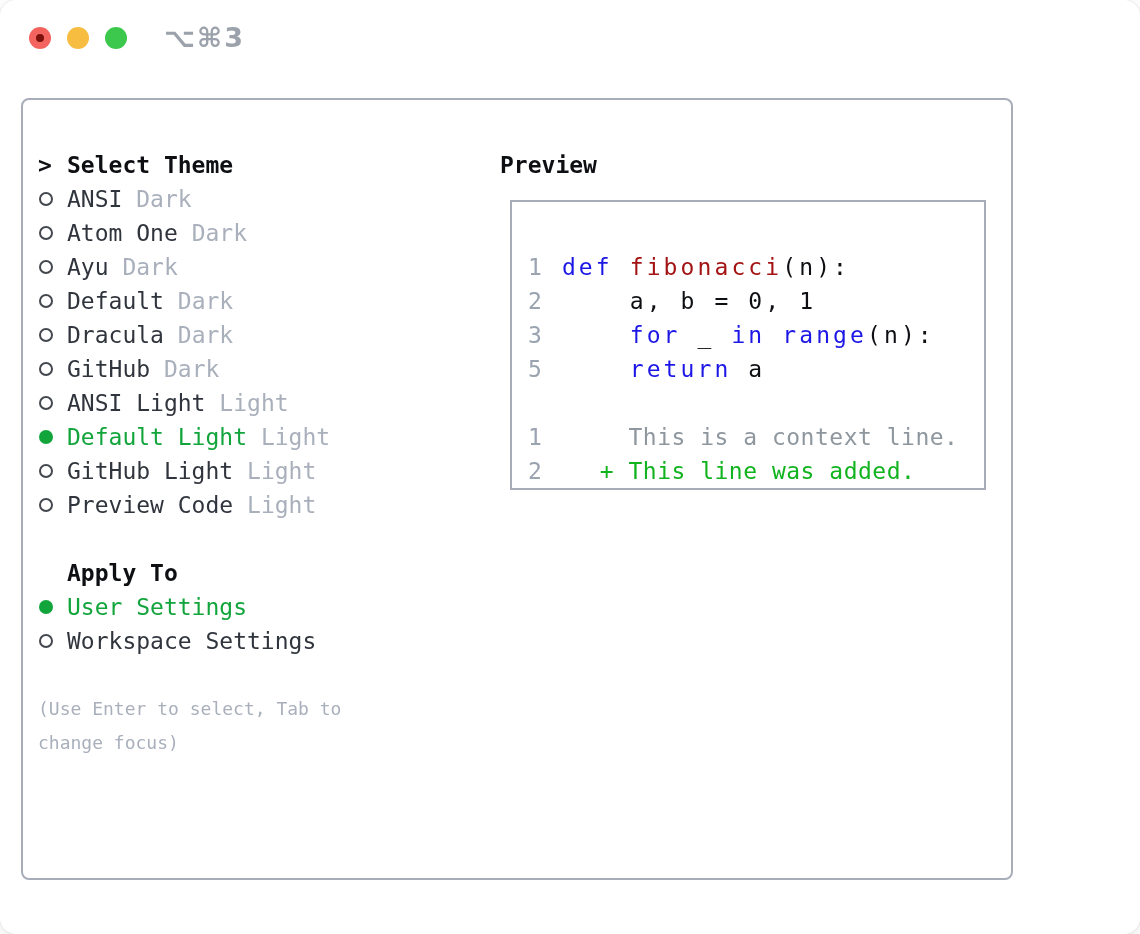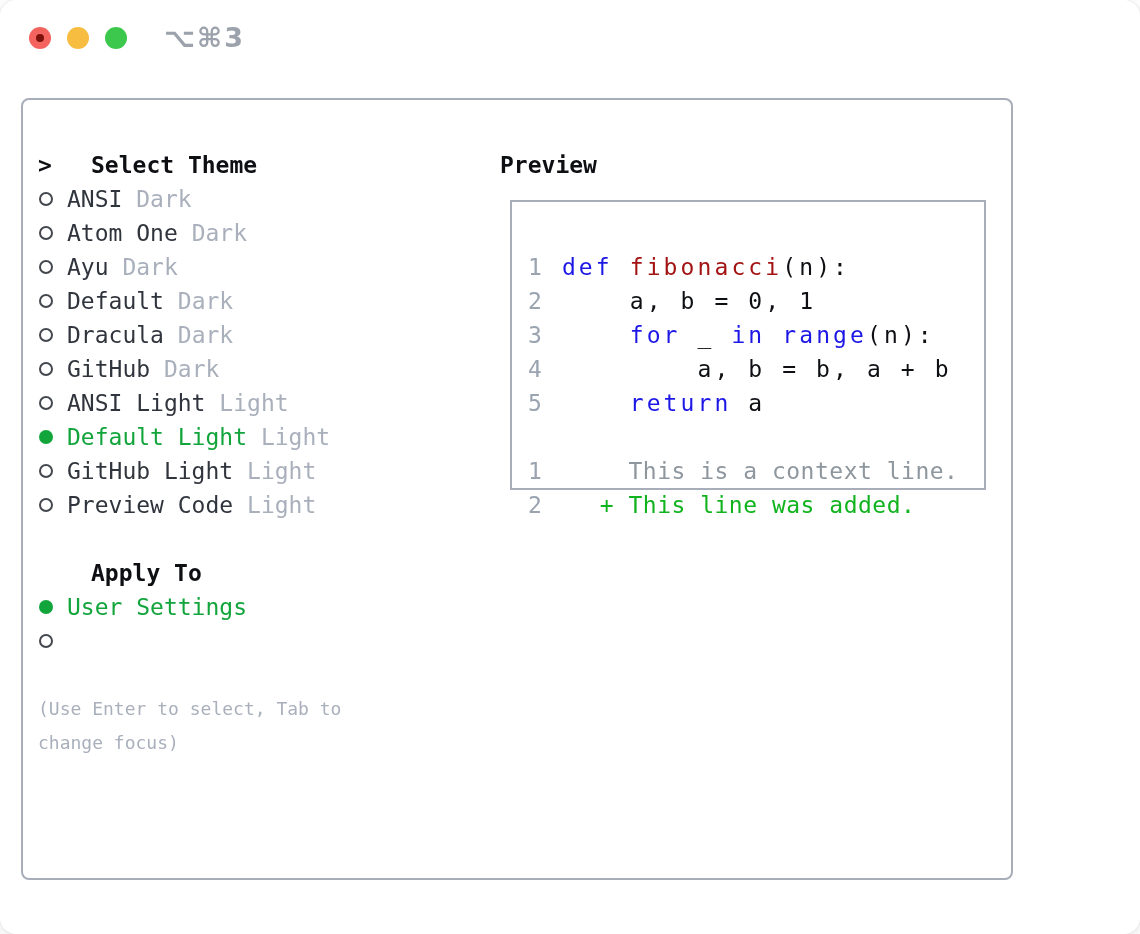--- a/index.html
+++ b/index.html
@@ -31,21 +31,21 @@
     background:#ffffff;
   }
   
   .list{position:absolute;left:15px;top:48px;}
   .row{height:34px;display:flex;align-items:center;font-size:23px;color:var(--text_primary);}
   .row .marker{width:29px;display:flex;align-items:center;flex:none;}
   .cursor{font-weight:bold;color:var(--heading_black);}
   .circle{width:14px;height:14px;border-radius:50%;border:2px solid var(--circle_gray);box-sizing:border-box;margin-left:1px;}
   .circle.sel{background:var(--accent_green);border-color:var(--accent_green);}
   .label{white-space:pre;}
-  .hdr{font-weight:bold;color:var(--heading_black);margin-left:24px;}
+  .hdr{font-weight:bold;color:var(--heading_black);}
   .item-name{color:var(--text_primary);}
   .item-name.sel{color:var(--accent_green);margin-top:12px;}
   .tag{color:var(--muted_gray);}
   .spacer{height:34px;}
   .help-line{height:34px;line-height:34px;font-size:18px;color:var(--muted_gray);white-space:pre;}
   
   .preview-title{
     position:absolute;left:477px;top:48px;height:34px;line-height:34px;
     font-size:23px;font-weight:bold;color:var(--heading_black);
   }
@@ -154,30 +154,30 @@
         <div class="row">
           <span class="marker">
             <span class="circle sel"></span>
           </span>
           <span class="label"><span class="item-name sel">User Settings</span></span>
         </div>
         <div class="row">
           <span class="marker">
             <span class="circle"></span>
           </span>
+          <span class="label"><span class="item-name">Workspace Settings</span></span>
         </div>
         <div class="spacer"></div>
         <div class="help-line">(Use Enter to select, Tab to</div>
         <div class="help-line">change focus)</div>
       </div>
     <div class="preview-title">Preview</div>
     <div class="pbox" id="preview-box">
         <div class="pline code"><span class="seg num">1 </span><span class="seg kw">def</span><span class="seg plain"> </span><span class="seg fn">fibonacci</span><span class="seg plain">(n):</span></div>
         <div class="pline code"><span class="seg num">2 </span><span class="seg plain">    a, b = 0, 1</span></div>
         <div class="pline code"><span class="seg num">3 </span><span class="seg plain">    </span><span class="seg kw">for</span><span class="seg plain"> _ </span><span class="seg kw">in</span><span class="seg plain"> </span><span class="seg kw">range</span><span class="seg plain">(n):</span></div>
-        <div class="pline code"><span class="seg num">4 </span><span class="seg plain">        a, b = b, a + b</span></div>
         <div class="pline code"><span class="seg num">5 </span><span class="seg plain">    </span><span class="seg kw">return</span><span class="seg plain"> a</span></div>
         <div class="pline blank"></div>
         <div class="pline diff"><span class="seg num">1</span><span class="seg ctx">      This is a context line.</span></div>
         <div class="pline diff"><span class="seg num">2</span><span class="seg add">    + This line was added.</span></div>
       </div>
   </div>
 </div>
 
 </body></html>

